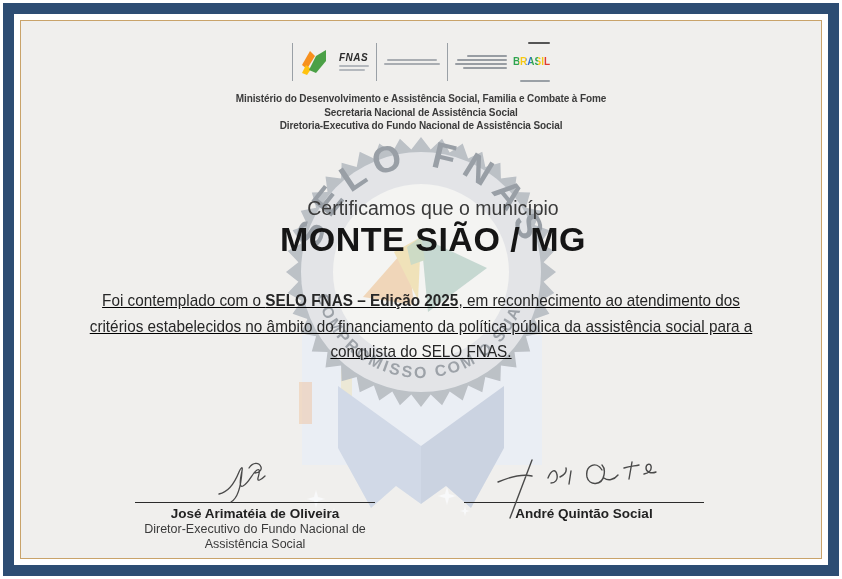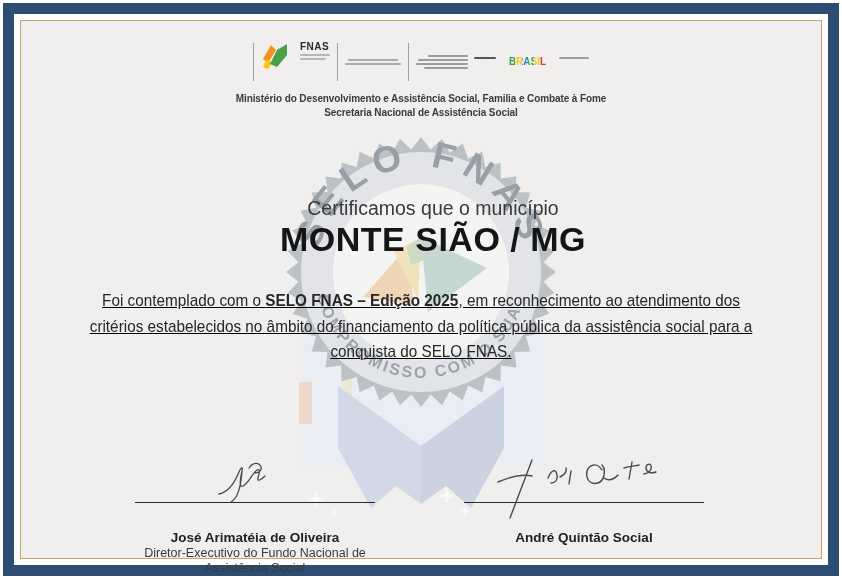--- a/index.html
+++ b/index.html
@@ -8,28 +8,28 @@
   body{font-family:"Liberation Sans","DejaVu Sans",sans-serif;background:#ffffff;}
   .page{position:relative;width:842px;height:579px;background:#ffffff;overflow:hidden;}
   .blue-frame{position:absolute;inset:3px;border:11px solid var(--blue);pointer-events:none;}
   .inner-area{position:absolute;inset:20px;background:var(--bg);border:1px solid var(--gold);}
 
   
   .logo-row{position:absolute;top:40px;left:0;width:100%;height:44px;
     display:flex;justify-content:center;align-items:center;gap:7px;z-index:2;}
   .logo-divider{width:1px;height:38px;background:#9aa0a6;}
   .suas-logo{position:relative;width:48px;height:44px;}
-  .fnas-logo{display:flex;align-items:flex-start;gap:11px;height:40px;}
+  .fnas-logo{display:flex;align-items:center;gap:11px;height:40px;font-style:italic;}
   .fnas-text-col{display:flex;flex-direction:column;gap:2px;}
   .fnas-label{font-size:10px;font-weight:bold;color:#2b2b2b;letter-spacing:.5px;line-height:10px;}
   .mini-bar{height:2px;background:#b4b8bd;border-radius:1px;}
   .secretaria-lines{display:flex;flex-direction:column;gap:2.5px;align-items:center;width:56px;}
   .ministry-logo{display:flex;align-items:center;gap:6px;}
   .ministry-mini-lines{display:flex;flex-direction:column;gap:2px;align-items:flex-end;}
-  .brasil-col{display:flex;flex-direction:row;gap:13px;align-items:flex-start;}
+  .brasil-col{display:flex;flex-direction:column;gap:13px;align-items:flex-end;}
   .brasil-word{font-size:10px;font-weight:800;line-height:10px;letter-spacing:0px;
     background:linear-gradient(90deg,#2ea44f 0 17%,#f6c915 17% 34%,#2f6fd0 34% 50%,#2ea44f 50% 67%,#f6c915 67% 83%,#e23b30 83% 100%);
     -webkit-background-clip:text;background-clip:text;color:transparent;}
 
   
   .ministry-header{position:absolute;top:92px;left:0;width:100%;text-align:center;z-index:2;}
   .ministry-header div{font-size:10px;font-weight:bold;color:#3b3b3b;line-height:13.5px;letter-spacing:-.1px;}
 
   
   .seal-watermark{position:absolute;inset:0;z-index:1;pointer-events:none;}
@@ -40,21 +40,21 @@
   .municipality{position:absolute;top:219px;left:0;width:100%;text-align:center;
     font-size:34px;font-weight:bold;color:#151515;letter-spacing:.5px;line-height:40px;z-index:2;margin-left:12px;}
   .body-text{position:absolute;top:288px;left:0;width:100%;z-index:2;text-decoration:underline;}
   .body-line{width:100%;text-align:center;white-space:nowrap;font-size:17px;color:#262626;
     line-height:25.5px;transform:scaleX(.9);transform-origin:center;}
   .body-line b{font-weight:bold;}
 
   
   .sig-line{position:absolute;top:502px;height:1px;background:#2b2b2b;width:240px;z-index:2;}
   .sig-block{position:absolute;top:506px;width:240px;text-align:center;z-index:2;}
-  .sig-name{font-size:13.5px;font-weight:bold;color:#222;line-height:16px;white-space:nowrap;margin-top:24px;}
+  .sig-name{font-size:13.5px;font-weight:bold;color:#222;line-height:16px;white-space:nowrap;}
   .sig-title{font-size:12.5px;color:#3a3a3a;line-height:15px;white-space:nowrap;}
   .sig-scribble{position:absolute;z-index:3;}
 </style>
 </head>
 <body>
 
 <div class="page">
   <div class="blue-frame"></div>
   <div class="inner-area"></div>
 
@@ -123,20 +123,21 @@
         <div class="mini-bar" style="width:22px;background:#555"></div>
         <span class="brasil-word">BRASIL</span>
         <div class="mini-bar" style="width:30px;background:#9aa0a6"></div>
       </div>
     </div>
   </div>
 
   <div class="ministry-header">
     <div>Ministério do Desenvolvimento e Assistência Social, Familia e Combate à Fome</div>
     <div>Secretaria Nacional de Assistência Social</div>
+    <div>Diretoria-Executiva do Fundo Nacional de Assistência Social</div>
   </div>
 
   <div class="certify-line">Certificamos que o município</div>
   <div class="municipality">MONTE SIÃO / MG</div>
 
   <div class="body-text">
     <div class="body-line"><span>Foi contemplado com o </span><b>SELO FNAS – Edição 2025</b><span>, em reconhecimento ao atendimento dos</span></div>
     <div class="body-line">critérios estabelecidos no âmbito do financiamento da política pública da assistência social para a</div>
     <div class="body-line">conquista do SELO FNAS.</div>
   </div>

